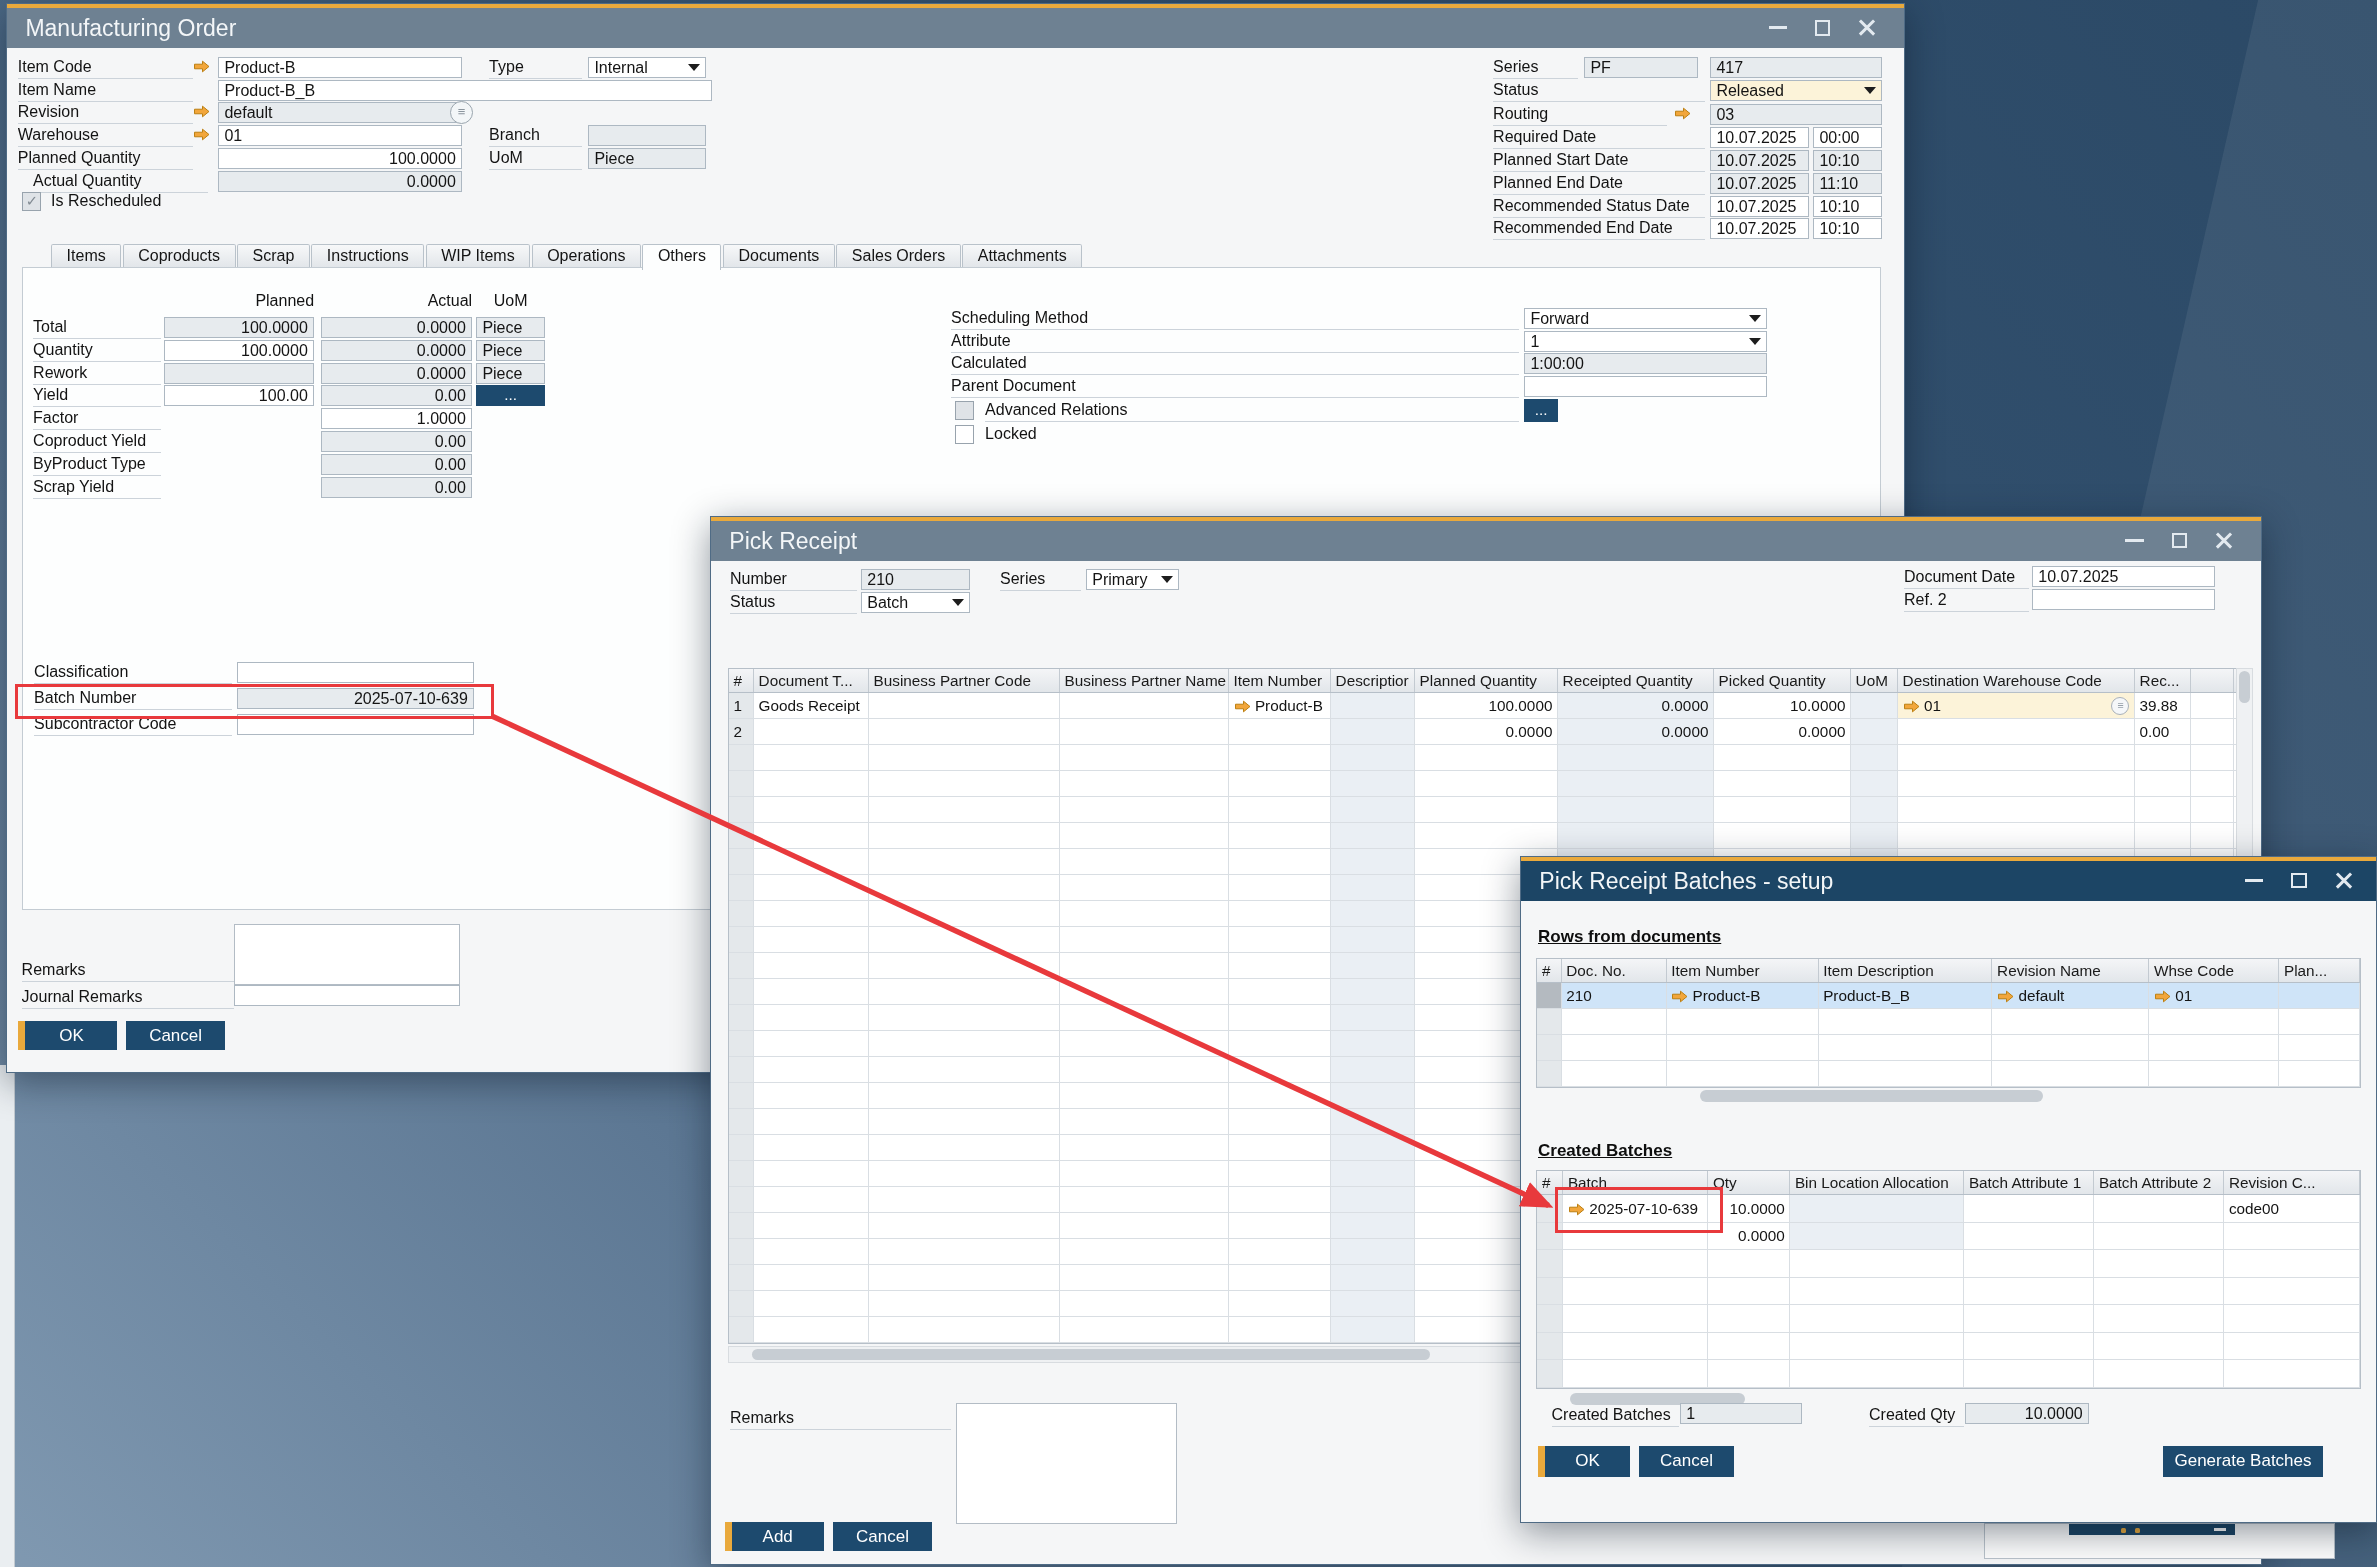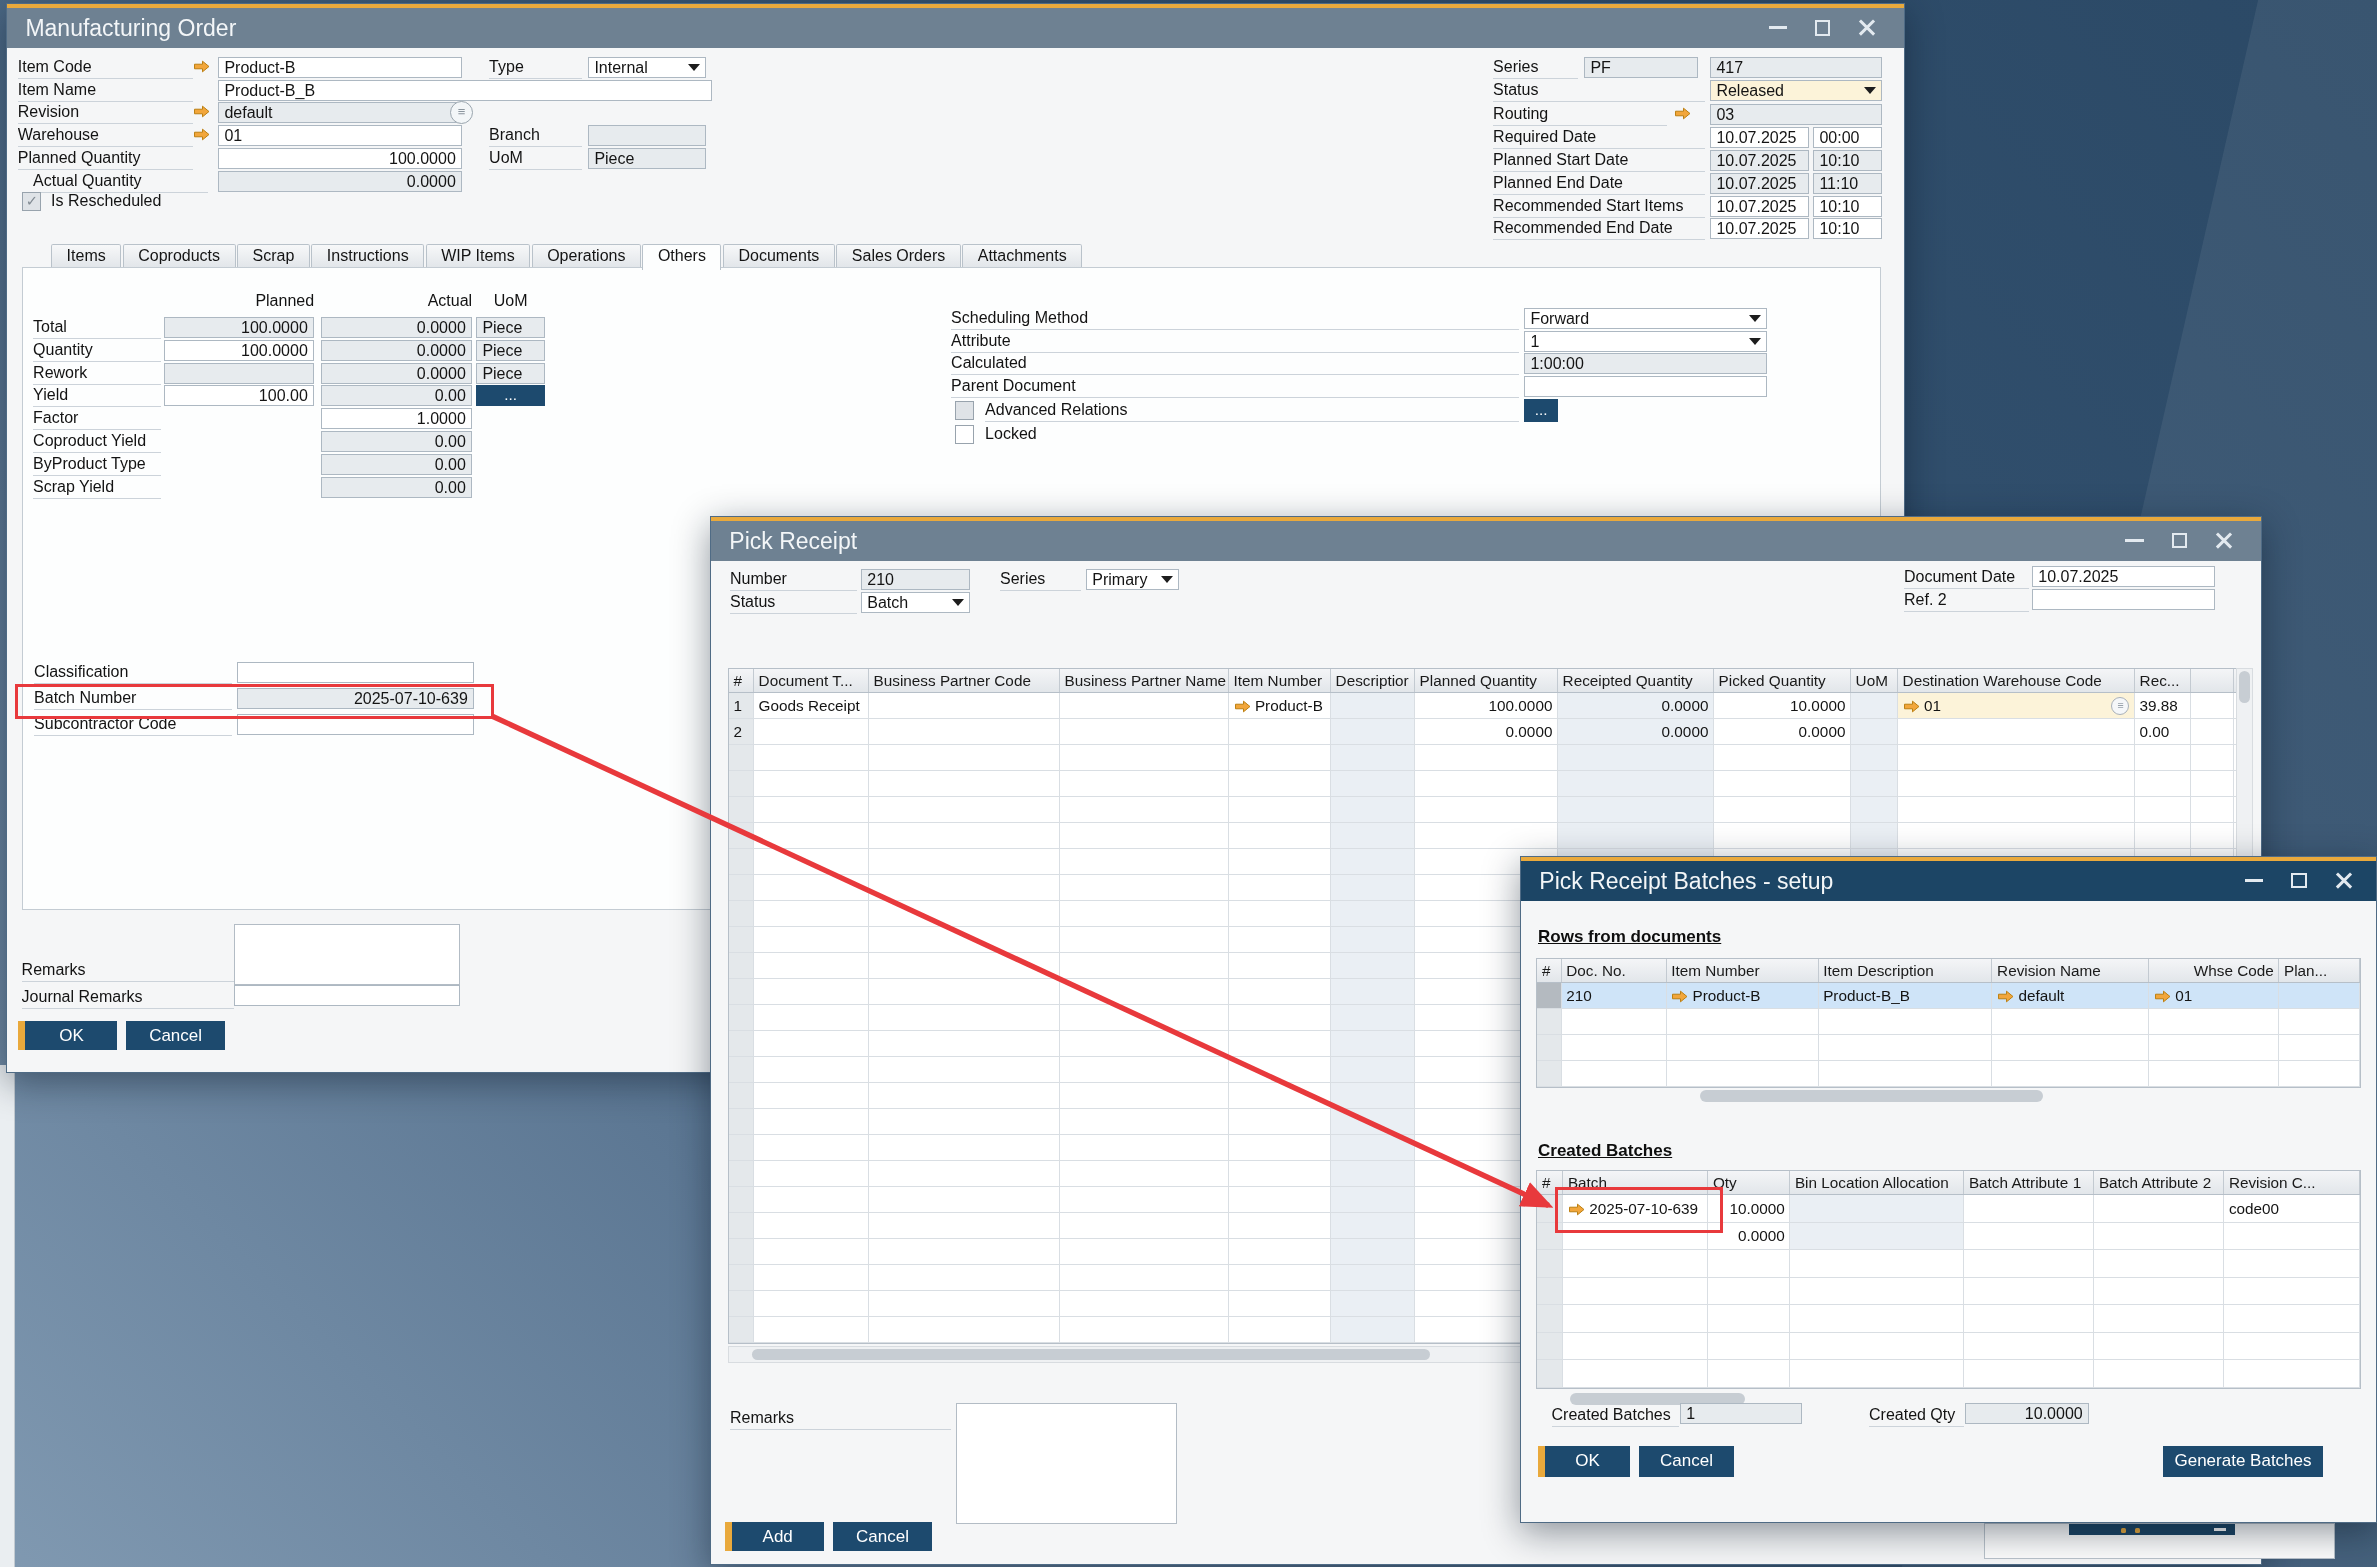--- a/index.html
+++ b/index.html
@@ -155,21 +155,21 @@
   <div class="fld" style="left:1806px;top:123px;width:69px">00:00</div>
 
   <div class="lbl" style="left:1486px;top:146px;width:212px">Planned Start Date</div>
   <div class="fld gray" style="left:1703px;top:146px;width:99px">10.07.2025</div>
   <div class="fld gray" style="left:1806px;top:146px;width:69px">10:10</div>
 
   <div class="lbl" style="left:1486px;top:169px;width:212px">Planned End Date</div>
   <div class="fld gray" style="left:1703px;top:169px;width:99px">10.07.2025</div>
   <div class="fld gray" style="left:1806px;top:169px;width:69px">11:10</div>
 
-  <div class="lbl" style="left:1486px;top:192px;width:212px">Recommended Start Items</div>
+  <div class="lbl" style="left:1486px;top:192px;width:212px">Recommended Status Date</div>
   <div class="fld" style="left:1703px;top:192px;width:99px">10.07.2025</div>
   <div class="fld" style="left:1806px;top:192px;width:69px">10:10</div>
 
   <div class="lbl" style="left:1486px;top:214px;width:212px">Recommended End Date</div>
   <div class="fld" style="left:1703px;top:214px;width:99px">10.07.2025</div>
   <div class="fld" style="left:1806px;top:214px;width:69px">10:10</div>
 
   <div class="tabs" id="mo-tabs" style="left:44px;top:240px">
       <div class="tab">Items</div>
       <div class="tab">Coproducts</div>
@@ -735,21 +735,21 @@
   </div>
 
   <div class="link-head" style="left:17px;top:70px">Rows from documents</div>
   <div id="pb-t1" class="tbl" style="left: 15.3px; top: 101px; width: 823px;">
       <div class="thead" style="height: 24.4px;">
         <div class="th" style="width: 24.4px; line-height: 24px;">#</div>
         <div class="th" style="width: 105px; line-height: 24px;">Doc. No.</div>
         <div class="th" style="width: 152px; line-height: 24px;">Item Number</div>
         <div class="th" style="width: 174px; line-height: 24px;">Item Description</div>
         <div class="th" style="width: 157px; line-height: 24px;">Revision Name</div>
-        <div class="th" style="width: 130px; line-height: 24px; text-align: right;">Whse Code</div>
+        <div class="th" style="width: 130px; line-height: 24px;">Whse Code</div>
         <div class="th" style="width: 81px; line-height: 24px;">Plan...</div>
       </div>
       <div class="tr sel" style="height: 26px;">
         <div class="td num" style="width: 24.4px;"></div>
         <div class="td" style="width: 105px;">
           <span>210</span>
         </div>
         <div class="td" style="width: 152px;">
           <span class="arr2"><svg width="17.5" height="13" viewBox="0 0 23 17">
               <path d="M2 5.5h10.5V1.5L21 8.5l-8.5 7v-4H2z" fill="#f2a63b" stroke="#bb7e10" stroke-width="1.3"></path>

